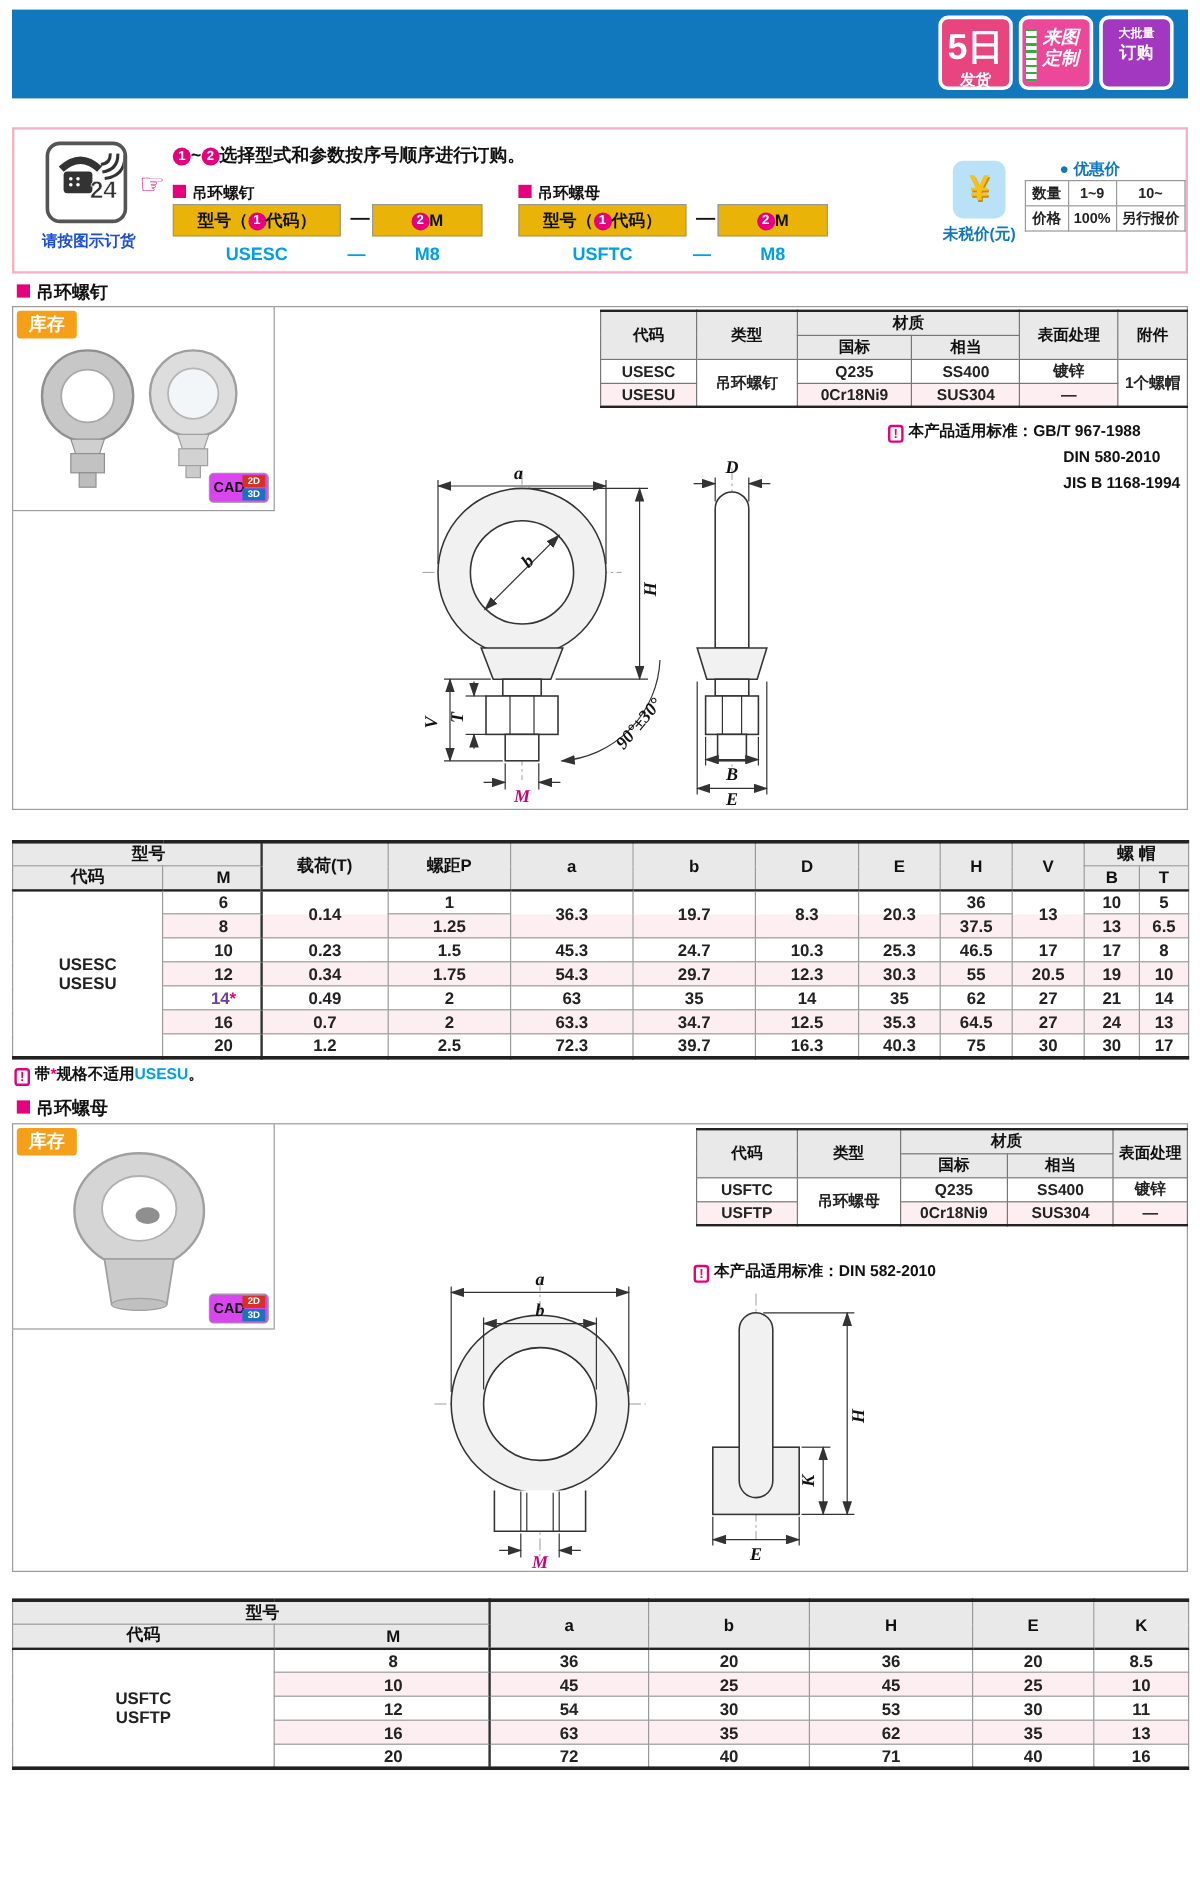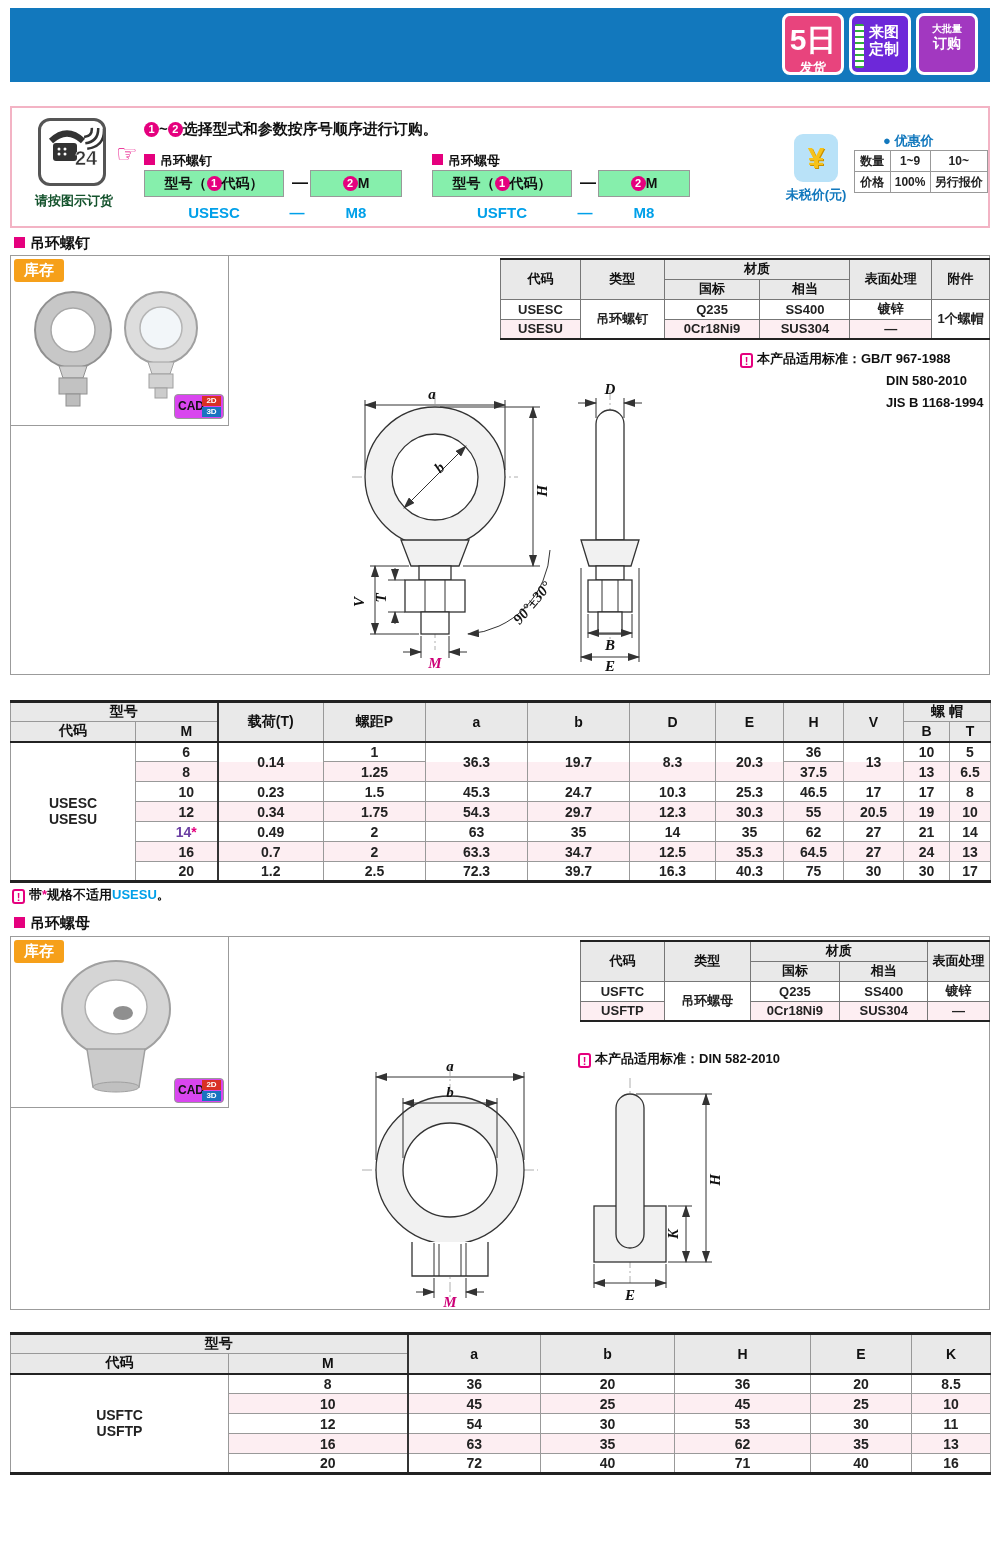--- a/index.html
+++ b/index.html
@@ -14,28 +14,28 @@
            color:#fff; text-align:center; font-weight:900; line-height:1.15; padding-top:7px; }
   .badge .b5 { font-size:30px; }
   .badge .bsm { font-size:13px; }
   .badge .bln { font-size:15px; display:block; }
   .ruler { position:absolute; left:3px; top:8px; width:9px; height:44px; background:#fff;
            background-image:repeating-linear-gradient(to bottom,#2fae3c 0 2px,transparent 2px 6px); border-radius:2px; }
 
   
   .order { left:10px; top:106px; width:980px; height:122px; border:2px solid #f3b3c4; background:#fff; }
   .pbox { position:absolute; left:26px; top:10px; width:68px; height:68px; border:3px solid #555; border-radius:12px; }
-  .pcap { position:absolute; left:4px; top:84px; width:116px; text-align:center; font-size:13px; font-weight:700; color:#14532d; }
+  .pcap { position:absolute; left:4px; top:84px; width:116px; text-align:center; font-size:13px; font-weight:700; color:#1d4ed8; }
   .finger { position:absolute; left:104px; top:32px; font-size:24px; color:#e5007e; }
   .circ { display:inline-block; width:15px; height:15px; border-radius:50%; background:#e5007e; color:#fff;
           font-size:11px; font-weight:700; text-align:center; line-height:15px; vertical-align:1px; }
   .instr { position:absolute; left:132px; top:12px; font-size:15px; font-weight:700; color:#111; }
   .grp-label { position:absolute; font-size:13px; font-weight:700; color:#111; }
   .sq { display:inline-block; width:11px; height:11px; background:#e5007e; margin-right:5px; }
-  .obox { position:absolute; height:27px; border:1.5px solid #999; background:#86efac; text-align:center;
+  .obox { position:absolute; height:27px; border:1.5px solid #999; background:#eab308; text-align:center;
           font-size:14px; font-weight:700; line-height:24px; color:#111; }
   .odash { position:absolute; font-size:16px; font-weight:700; color:#111; }
   .oex { position:absolute; font-size:15px; font-weight:700; color:#00a0e9; text-align:center; }
   .ytile { position:absolute; left:782px; top:26px; width:44px; height:48px; background:#b9e2f8; border-radius:9px;
            text-align:center; font-size:30px; font-weight:900; color:#f6c21a; line-height:48px; text-shadow:1px 1px 0 #c98f00; }
   .ycap { position:absolute; left:756px; top:78px; width:96px; text-align:center; font-size:13px; font-weight:700; color:#1278bd; }
   .ptitle { position:absolute; left:842px; top:24px; font-size:13px; font-weight:700; color:#1278bd;margin-left:29px; }
   .dot { color:#1278bd; font-size:13px; }
   .ptable { position:absolute; left:842px; top:42px; border-collapse:collapse;padding-left:32px; }
   .ptable td { border:1px solid #999; font-size:12px; font-weight:700; text-align:center; height:21px; padding:0 4px; color:#222; }
@@ -90,21 +90,21 @@
 </head>
 <body>
 
 <div id="page">
 
   <div class="abs hdr">
     <div class="badge" style="left:772px; background:#e8447d;">
       <span class="b5">5日</span><br>
       <span class="bsm">发货</span>
     </div>
-    <div class="badge" style="left:839px; background:#6d28d9;">
+    <div class="badge" style="left:839px; background:#ec4899;font-style:italic;">
       <span class="ruler"></span>
       <span class="bln" style="padding-left:8px;">来图</span>
       <span class="bln" style="padding-left:8px;">定制</span>
     </div>
     <div class="badge" style="left:906px; background:#a238c0;">
       <span class="bln" style="font-size:10px;">大批量</span>
       <span class="bln" style="font-size:14px;">订购</span>
     </div>
   </div>
 

